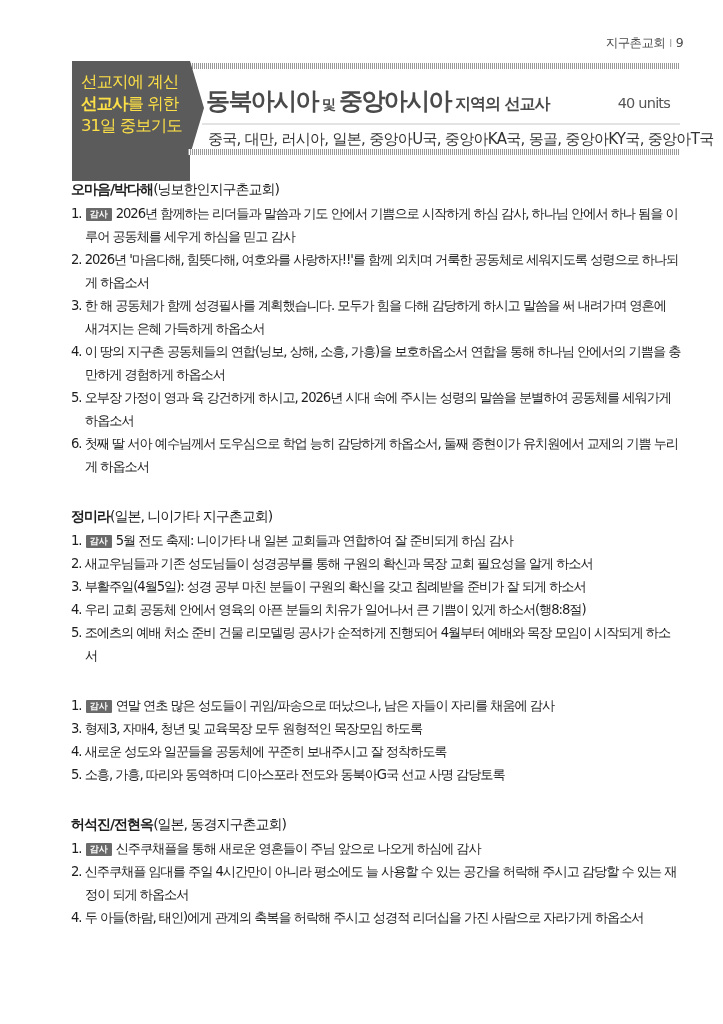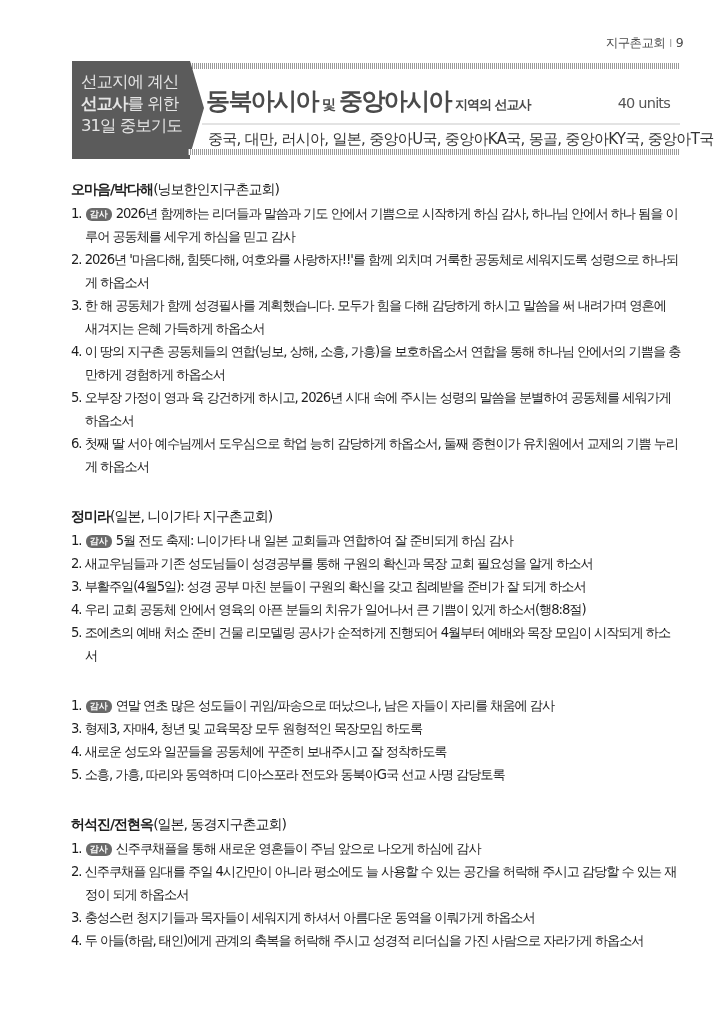--- a/index.html
+++ b/index.html
@@ -17,38 +17,38 @@
     .running-header .sep { color: #999; margin: 0 4px; font-size: 10px; }
 
     .banner { position: absolute; left: 70px; top: 61px; width: 610px; height: 95px; }
     .hatch {
       position: absolute; left: 118px; right: 0; height: 6px;
       background: repeating-linear-gradient(90deg, #9a9a9a 0 1px, #ffffff 1px 2px);
     }
     .hatch.top { top: 2px; }
     .hatch.bottom { top: 88px; }
     .badge-box {
-      position: absolute; left: 2px; top: 0; width: 118px; height: 98px;
-      background: #5b5b5b; color: #e5e5e5;
+      position: absolute; left: 2px; top: 0; width: 118px; height: 120px;
+      background: #5b5b5b; color: #fde047;
       font-size: 16.5px; line-height: 22px; letter-spacing: -1px;
       padding: 10px 0 0 9px;
     }
     .badge-box .strong { font-weight: bold; }
     .badge-arrow {
       position: absolute; left: 120px; top: 0; width: 0; height: 0;
       border-top: 47.5px solid transparent; border-bottom: 47.5px solid transparent;
       border-left: 14px solid #5b5b5b;
     }
     .title-row { position: absolute; left: 136px; top: 20px; right: 0; height: 40px; }
     .title-main {
       font-size: 24px; color: #4a4a4a; letter-spacing: -1.6px; font-weight: bold;
       position: absolute; left: 0; top: 4px; white-space: nowrap;
     }
     .title-main .small { font-size: 14px; letter-spacing: -1px; margin: 0 4px; }
-    .title-main .tail { font-size: 13px; letter-spacing: -1px; margin-left: 4px; }
+    .title-main .tail { font-size: 16px; letter-spacing: -1px; margin-left: 4px; }
     .units {
       position: absolute; right: 10px; top: 14px; font-size: 14.5px; color: #555;
       letter-spacing: -0.8px;
       margin-left: 44px;
     }
     .title-rule {
       position: absolute; left: 132px; right: 0; top: 62px; height: 2px; background: #e3e3e3;
     }
     .countries {
       position: absolute; left: 138px; top: 69px; font-size: 15px;
@@ -61,21 +61,21 @@
       font-size: 14px; line-height: 23px; letter-spacing: -1px; margin-bottom: 1px;
     }
     .missionary .name { font-weight: bold; }
     .missionary .place { font-weight: normal; }
     .item {
       font-size: 13.2px; line-height: 23px; letter-spacing: -1.05px;
       padding-left: 14px; text-indent: -14px; color: #1e1e1e;
     }
     .tag {
       display: inline-block; background: #6a6a6a; color: #fff;
-      font-size: 9px; line-height: 13px; padding: 0 4px; border-radius: 6px;
+      font-size: 9px; line-height: 13px; padding: 0 4px; border-radius: 1px;
       margin: 0 4px 0 1px; text-indent: 0; vertical-align: 1px; font-weight: bold;
       letter-spacing: 0;
     }
   </style>
 </head>
 <body>
 
 <div class="page">
 
   <div class="running-header">
@@ -122,18 +122,17 @@
       <div class="section">
         <div class="item"><span>1.</span> <span class="tag">감사</span><span>연말 연초 많은 성도들이 귀임/파송으로 떠났으나, 남은 자들이 자리를 채움에 감사</span></div>
         <div class="item"><span>3.</span> <span>형제3, 자매4, 청년 및 교육목장 모두 원형적인 목장모임 하도록</span></div>
         <div class="item"><span>4.</span> <span>새로운 성도와 일꾼들을 공동체에 꾸준히 보내주시고 잘 정착하도록</span></div>
         <div class="item"><span>5.</span> <span>소흥, 가흥, 따리와 동역하며 디아스포라 전도와 동북아G국 선교 사명 감당토록</span></div>
       </div>
       <div class="section">
         <div class="missionary"><span class="name">허석진/전현옥</span><span class="place">(일본, 동경지구촌교회)</span></div>
         <div class="item"><span>1.</span> <span class="tag">감사</span><span>신주쿠채플을 통해 새로운 영혼들이 주님 앞으로 나오게 하심에 감사</span></div>
         <div class="item"><span>2.</span> <span>신주쿠채플 임대를 주일 4시간만이 아니라 평소에도 늘 사용할 수 있는 공간을 허락해 주시고 감당할 수 있는 재정이 되게 하옵소서</span></div>
-        <div class="item"><span>3.</span> <span>충성스런 청지기들과 목자들이 세워지게 하셔서 아름다운 동역을 이뤄가게 하옵소서</span></div>
         <div class="item"><span>4.</span> <span>두 아들(하람, 태인)에게 관계의 축복을 허락해 주시고 성경적 리더십을 가진 사람으로 자라가게 하옵소서</span></div>
       </div>
     </div>
 
 </div>
 
 </body></html>

